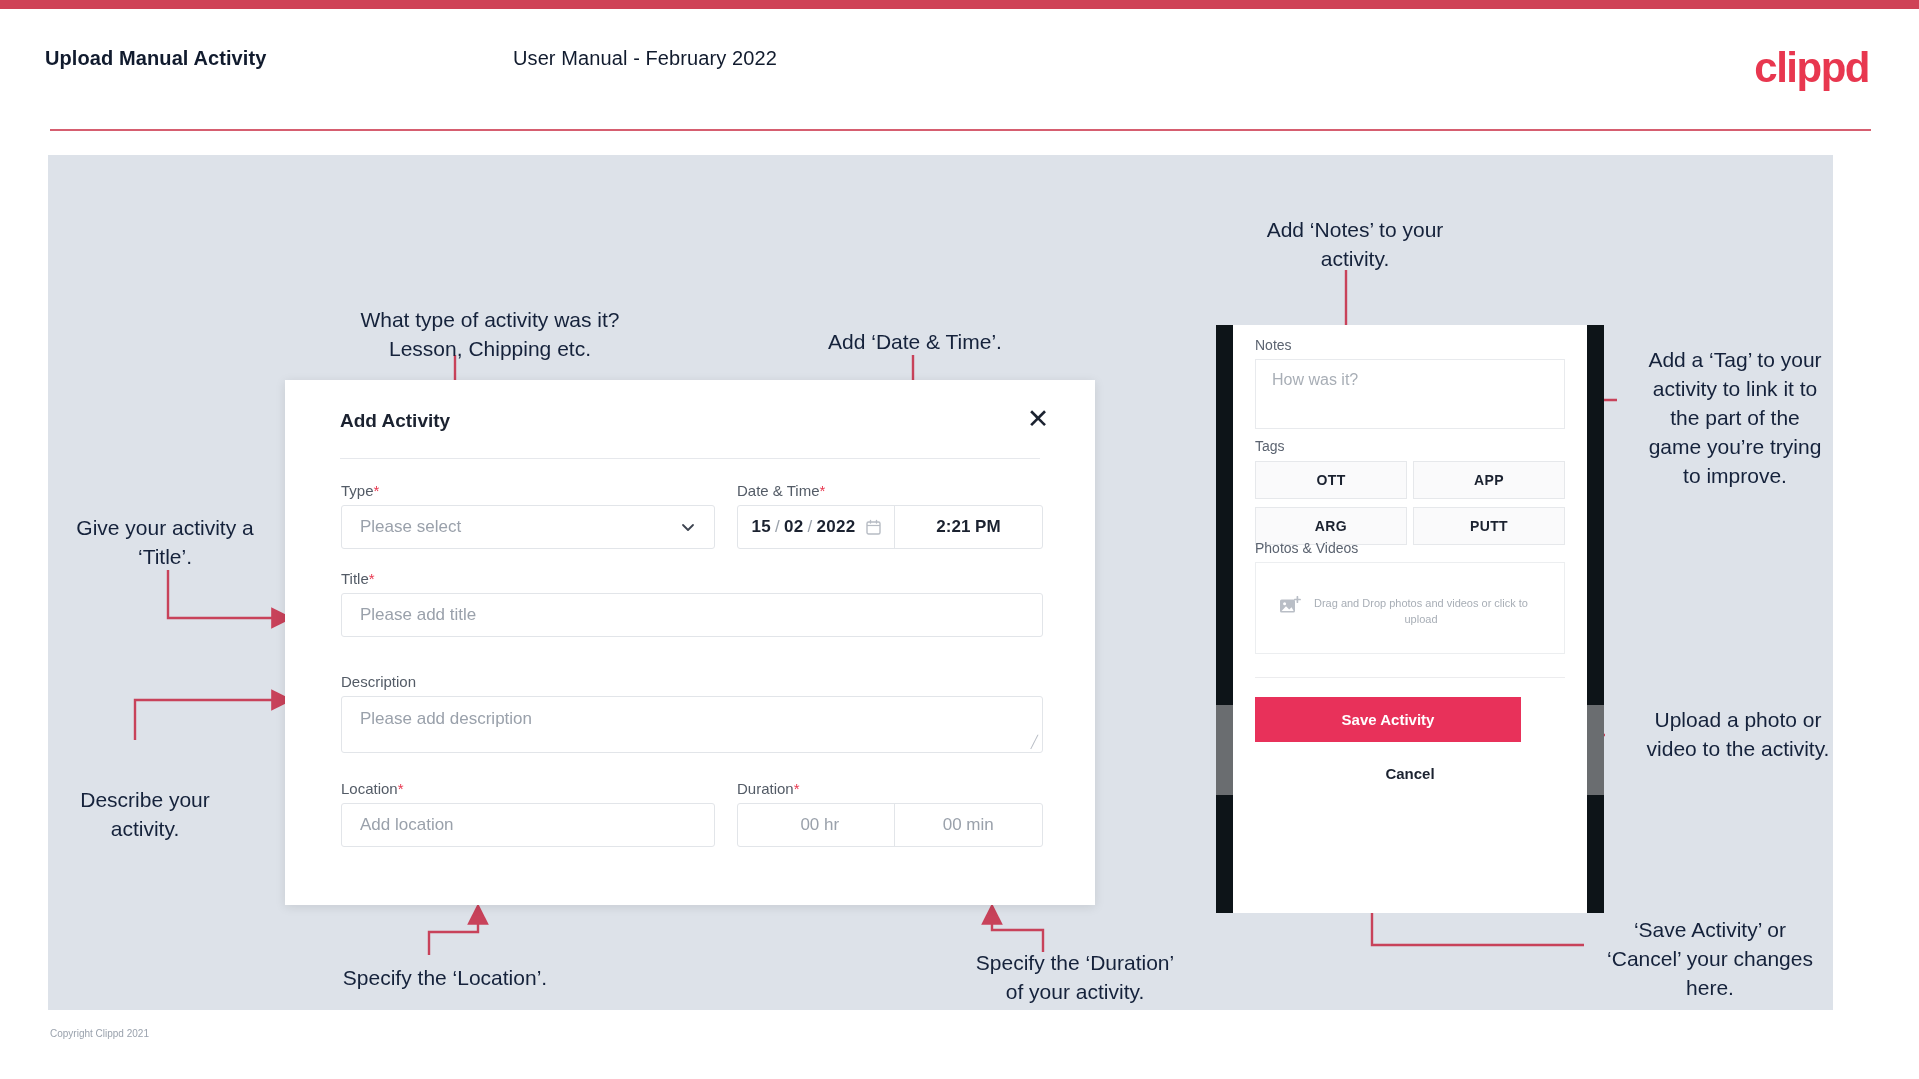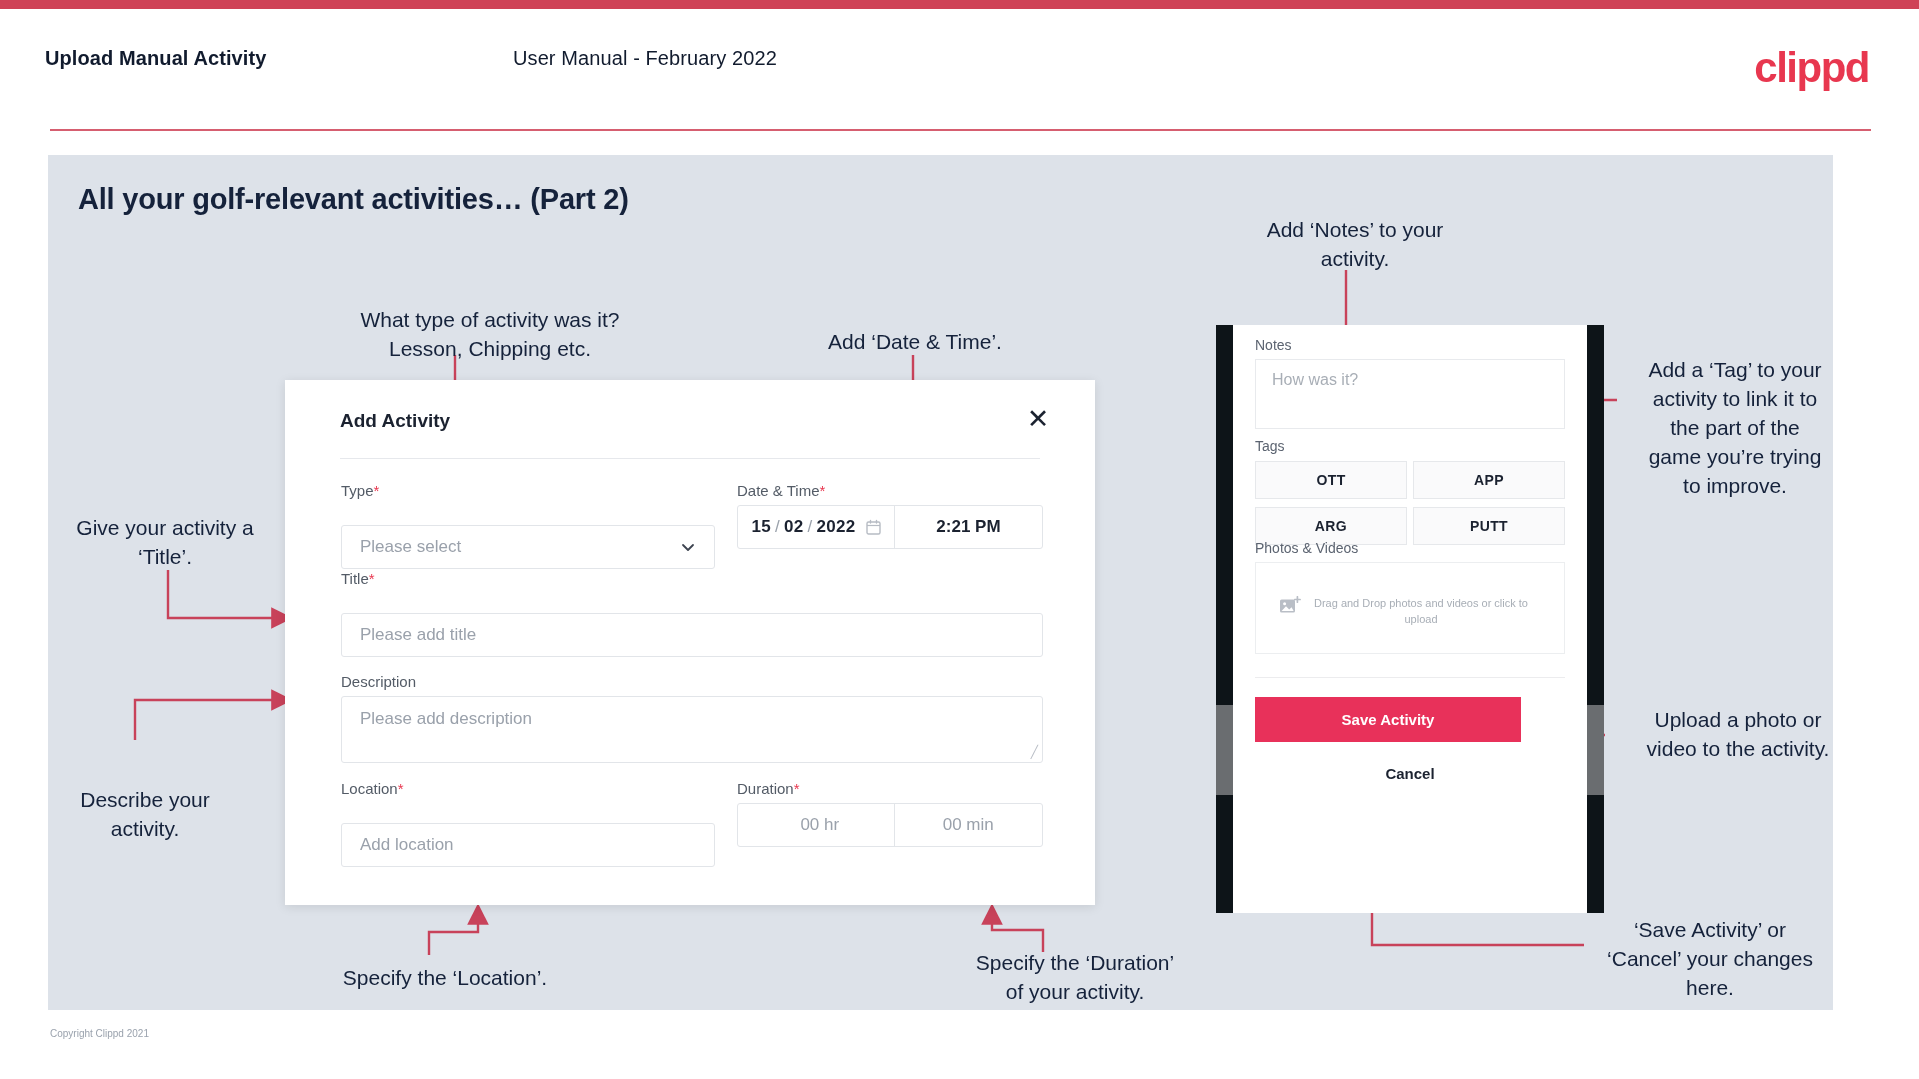--- a/index.html
+++ b/index.html
@@ -90,21 +90,21 @@
   }
   .fld-label{
     position:absolute;font-size:15px;color:#535b66;font-weight:400;
   }
   .req{color:#e8374f;font-size:15px;}
   .inp{
     position:absolute;
     background:#fff;border:1px solid #e2e5e9;border-radius:3px;
     box-sizing:border-box;
     display:flex;align-items:center;
-    font-size:17px;color:#9aa1ab;margin-top:20px;
+    font-size:17px;color:#9aa1ab;
   }
   .inp .ph{padding-left:18px;}
   .sel-caret{
     position:absolute;right:18px;top:50%;transform:translateY(-50%);
     width:0;height:0;
   }
   .dt-wrap{
     position:absolute;display:flex;
     border:1px solid #e2e5e9;border-radius:3px;box-sizing:border-box;background:#fff;
   }
@@ -191,21 +191,20 @@
 <div class="top-bar"></div>
 
 <div class="header">
   <div class="hdr-left">Upload Manual Activity</div>
   <div class="hdr-mid">User Manual - February 2022</div>
   <div class="hdr-logo">clippd</div>
   <div class="hdr-rule"></div>
 </div>
 
 <div class="slide">
-  <div class="slide-title">All your golf-relevant activities… (Part 2)</div>
 </div>
 
 <div class="footer">Copyright Clippd 2021</div>
 
 <svg class="anno-svg">
   <defs>
     <marker id="ah" markerWidth="9" markerHeight="9" refX="7" refY="4.5" orient="auto">
       <path d="M0,0 L9,4.5 L0,9 Z" fill="#c8425a"></path>
     </marker>
   </defs>
@@ -238,21 +237,21 @@
 <div class="anno" style="left:800px;top:327px;width:230px;">Add ‘Date &amp; Time’.</div>
 <div class="anno" style="left:45px;top:513px;width:240px;">Give your activity a
 ‘Title’.</div>
 <div class="anno" style="left:45px;top:785px;width:200px;">Describe your
 activity.</div>
 <div class="anno" style="left:320px;top:963px;width:250px;">Specify the ‘Location’.</div>
 <div class="anno" style="left:950px;top:948px;width:250px;">Specify the ‘Duration’
 of your activity.</div>
 <div class="anno" style="left:1240px;top:215px;width:230px;">Add ‘Notes’ to your
 activity.</div>
-<div class="anno" style="left:1620px;top:355px;width:230px;">Add a ‘Tag’ to your
+<div class="anno" style="left:1620px;top:345px;width:230px;">Add a ‘Tag’ to your
 activity to link it to
 the part of the
 game you’re trying
 to improve.</div>
 <div class="anno" style="left:1618px;top:705px;width:240px;">Upload a photo or
 video to the activity.</div>
 <div class="anno" style="left:1570px;top:915px;width:280px;">‘Save Activity’ or
 ‘Cancel’ your changes
 here.</div>
 
@@ -298,21 +297,21 @@
   <div class="fld-label" style="left:56px;top:190px;">
     <span>Title</span><span class="req">*</span>
   </div>
   <div class="inp" style="left:56px;top:213px;width:702px;height:44px;">
     <span class="ph">Please add title</span>
   </div>
 
   <div class="fld-label" style="left:56px;top:293px;">
     <span>Description</span><span class="req"></span>
   </div>
-  <div class="ta" style="left:56px;top:316px;width:702px;height:67px;">
+  <div class="ta" style="left:56px;top:316px;width:702px;height:57px;">
     <span class="ph">Please add description</span>
     <span class="ta-grip">╱</span>
   </div>
 
   <div class="fld-label" style="left:56px;top:400px;">
     <span>Location</span><span class="req">*</span>
   </div>
   <div class="inp" style="left:56px;top:423px;width:374px;height:44px;">
     <span class="ph">Add location</span>
   </div>

